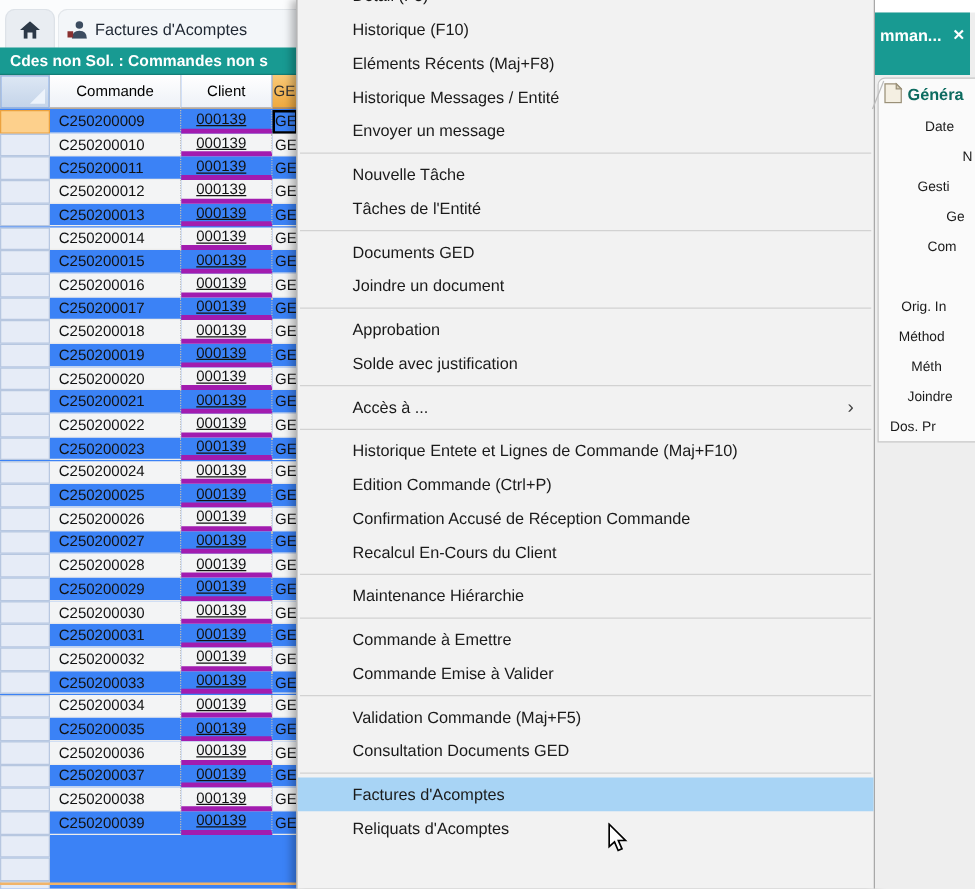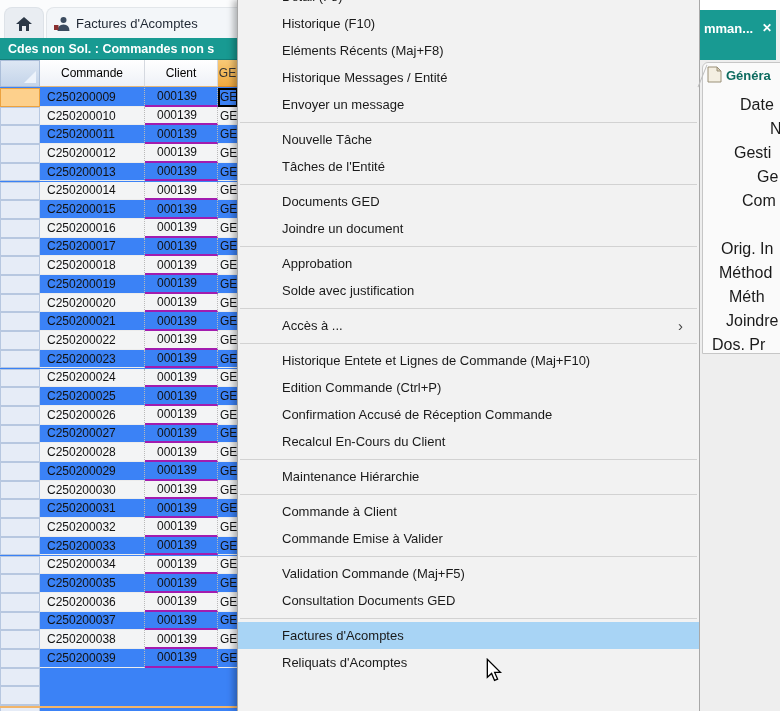--- a/index.html
+++ b/index.html
@@ -31,21 +31,21 @@
   #h-partial{left:218px;width:20px;background:linear-gradient(#f8c977,#efa93f);border-bottom:1px solid #d98d2c;
              overflow:hidden;color:#333;}
   .corner-tri{position:absolute;right:3px;bottom:3px;width:0;height:0;
               border-left:12px solid transparent;border-bottom:12px solid #edf3fb;}
   .grid-row{position:absolute;left:0;width:238px;height:18.7px;}
   .gcell{position:absolute;top:0;height:18.7px;box-sizing:border-box;font-size:12px;color:#111;
          display:flex;align-items:center;overflow:hidden;white-space:nowrap;}
   .gutter{left:0;width:40px;background:#e6ecf7;border:1px solid #b7c7e0;}
   .gutter.sel{background:#fdd08c;border:1px solid #eca23f;}
   .c-commande{left:40px;width:105px;padding-left:7px;border-right:1px dotted #b9b9b9;border-bottom:1px solid #ececec;}
-  .c-client{left:145px;width:73px;padding-left:12px;border-right:1px dotted #b9b9b9;border-bottom:2px solid #a21caf;}
+  .c-client{left:145px;width:73px;padding-left:12px;border-right:1px dotted #b9b9b9;border-bottom:4px solid #a21caf;text-decoration:underline;}
   .c-extra{left:218px;width:20px;padding-left:2px;border-bottom:1px solid #ececec;}
   .row-alt .c-commande,.row-alt .c-client,.row-alt .c-extra{background:#f3f4f5;}
   .focus-cell{outline:2px solid #000;outline-offset:-2px;}
   #grid-bottom-line{left:0;top:646px;width:238px;height:2px;background:#f1b469;}
 
   
   #context-menu{left:237px;top:0;width:463px;height:711px;background:#f2f2f2;
                 border-left:1px solid #a8a8a8;border-right:1px solid #a8a8a8;box-sizing:border-box;
                 box-shadow:-4px 0 6px rgba(0,0,0,.25),4px 0 6px rgba(0,0,0,.25);overflow:hidden;}
   #menu-list{position:absolute;left:0;top:-17px;width:100%;}
@@ -58,21 +58,21 @@
   
   #right-panel{left:700px;top:0;width:80px;height:711px;background:#eeeeee;}
   #rp-topwhite{left:700px;top:0;width:80px;height:10px;background:#ffffff;}
   #rp-tab{left:700px;top:10px;width:76px;height:50px;background:#189a92;color:#fff;}
   #rp-tab .frag{position:absolute;left:4px;top:11px;font-size:13px;font-weight:bold;white-space:nowrap;}
   #rp-tab .x{position:absolute;left:62px;top:11px;font-size:12px;font-weight:bold;}
   #rp-group{left:702px;top:62px;width:92px;height:292px;background:#fafafa;border:1px solid #c6c6c6;
             border-radius:6px 0 0 0;box-sizing:border-box;}
   #rp-slant{left:702px;top:64px;width:1px;height:24px;background:#bdbdbd;transform:rotate(22deg);}
   #rp-section{left:726px;top:68px;font-size:13px;font-weight:bold;color:#0c6b5f;white-space:nowrap;}
-  .rp-label{position:absolute;font-size:16px;color:#1a1a1a;white-space:nowrap;text-align:center;}
+  .rp-label{position:absolute;font-size:11px;color:#1a1a1a;white-space:nowrap;text-align:center;}
 
   
   #cursor{left:485px;top:658px;width:18px;height:24px;}
 
   .noselect{user-select:none;}
 </style>
 </head>
 <body class="noselect">
 
 <div id="topbar" class="abs">
@@ -323,21 +323,21 @@
       <div class="menu-sep"></div>
       <div class="menu-item">Accès à ...<span class="submenu-arrow">›</span></div>
       <div class="menu-sep"></div>
       <div class="menu-item">Historique Entete et Lignes de Commande (Maj+F10)</div>
       <div class="menu-item">Edition Commande (Ctrl+P)</div>
       <div class="menu-item">Confirmation Accusé de Réception Commande</div>
       <div class="menu-item">Recalcul En-Cours du Client</div>
       <div class="menu-sep"></div>
       <div class="menu-item">Maintenance Hiérarchie</div>
       <div class="menu-sep"></div>
-      <div class="menu-item">Commande à Client</div>
+      <div class="menu-item">Commande à Emettre</div>
       <div class="menu-item">Commande Emise à Valider</div>
       <div class="menu-sep"></div>
       <div class="menu-item">Validation Commande (Maj+F5)</div>
       <div class="menu-item">Consultation Documents GED</div>
       <div class="menu-sep"></div>
       <div class="menu-item hl">Factures d'Acomptes</div>
       <div class="menu-item">Reliquats d'Acomptes</div>
     </div>
 </div>
 

